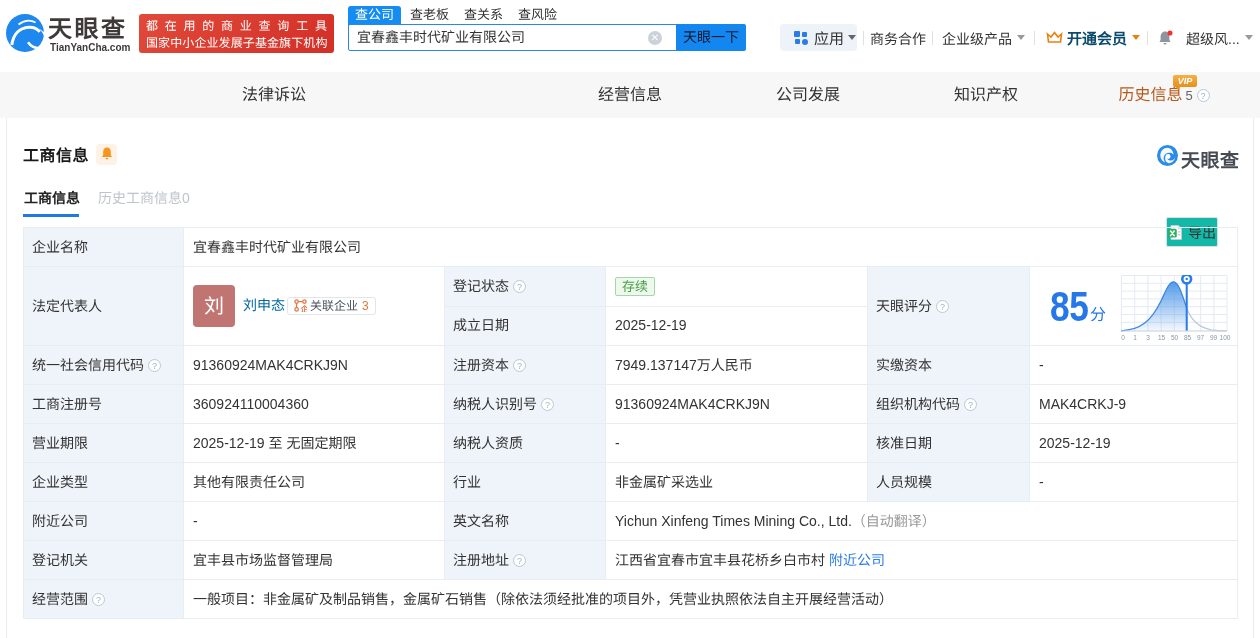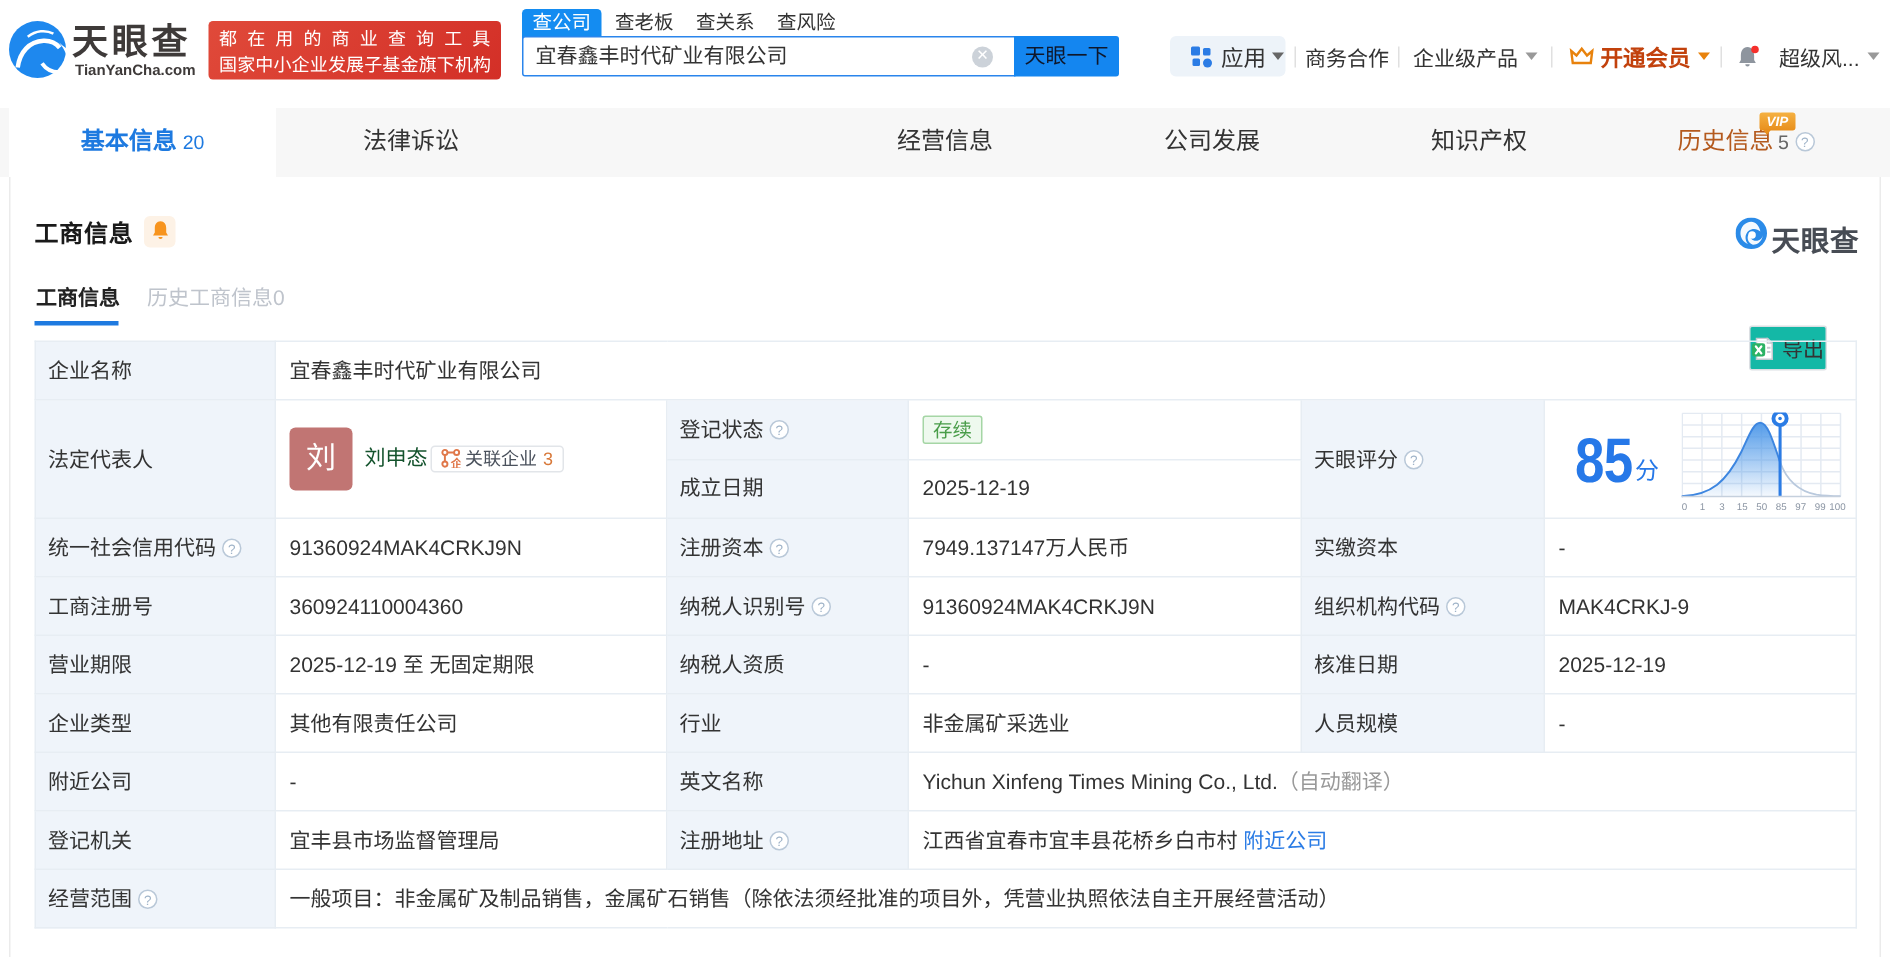--- a/index.html
+++ b/index.html
@@ -23,21 +23,21 @@
 .sinput { position:absolute; left:0; top:24px; width:329px; height:27px; border:1px solid #2a85ec; background:#fff; border-radius:2px 0 0 2px; font-size:14px; color:#333; line-height:25px; padding-left:8px; }
 .sclear { position:absolute; left:300px; top:31px; width:14px; height:14px; border-radius:50%; background:#ccd2d9; color:#fff; font-size:10px; line-height:14px; text-align:center; }
 .sbtn { position:absolute; left:328px; top:24px; width:70px; height:27px; background:#1486f0; color:#0f172a; font-size:14px; text-align:center; line-height:27px; border-radius:0 2px 2px 0; }
 
 .hmenu { position:absolute; left:780px; top:24px; height:27px; display:flex; align-items:center; font-size:14px; color:#333; white-space:nowrap; }
 .hmenu > * { flex:none; }
 .app-box { background:#edf3f9; border-radius:4px; height:27px; display:flex; align-items:center; width:77px; padding:0 0 0 13px; margin-right:0; font-size:15px; }
 .sep { width:1px; height:14px; background:#e0e0e0; margin:0 6px; flex:none; }
 .caret { display:inline-block; width:0; height:0; border-left:4px solid transparent; border-right:4px solid transparent; border-top:5px solid #666; margin-left:5px; vertical-align:middle; }
 .caret.or { border-top-color:#e8820c; }
-.vip-txt { color:#c2410c; font-weight:bold; font-size:15px; }
+.vip-txt { color:#0c4a6e; font-weight:bold; font-size:15px; }
 .bell-ico { position:relative; width:16px; height:16px; }
 
 
 .nav { position:absolute; left:0; top:72px; width:1260px; height:46px; background:#f7f7f7; }
 .nav .tab { position:absolute; top:0; height:46px; line-height:46px; text-align:center; font-size:16px; color:#333; width:178px; }
 .nav .tab.act { background:#fff; color:#1e7ae0; font-weight:bold; }
 .nav .cnt { font-size:13px; color:#1e7ae0; font-weight:normal; margin-left:4px; }
 .nav .hist { color:#b45a1e; }
 .nav .hcnt { font-size:13px; color:#666; margin-left:3px; }
 .qmark { display:inline-block; width:13px; height:13px; line-height:12px; border:1px solid #b9c8d8; border-radius:50%; color:#9fb3c8; font-size:9px; text-align:center; vertical-align:1px; margin-left:4px; background:#fff; font-weight:normal; }
@@ -57,21 +57,21 @@
 .exportbtn svg { margin-right:6px; }
 
 
 .tbl { position:absolute; left:23px; top:227px; width:1214px; border-collapse:collapse; table-layout:fixed; font-size:14px; color:#333; }
 .tbl td { border:1px solid #e7edf3; padding:0 0 0 9px; height:39px; line-height:19px; }
 .tbl td.lb { background:#eff4fa; color:#333; padding-left:8px; }
 .gray { color:#999; }
 .blue { color:#2b7ce5; }
 
 .avatar { display:inline-block; width:42px; height:42px; background:#c17573; color:#fff; border-radius:4px; text-align:center; line-height:42px; font-size:20px; vertical-align:middle; }
-.linkname { color:#14532d; margin-left:8px; }
+.linkname { color:#0369a1; margin-left:8px; }
 .relbadge { display:inline-block; border:1px solid #e2e5e9; border-radius:3px; height:18px; line-height:16px; font-size:12px; padding:0 6px; margin-left:2px; vertical-align:middle; color:#4a515c; }
 .relbadge .n { color:#d8793a; margin-left:4px; }
 .statusb { display:inline-block; border:1px solid #a5d6a5; background:#eef9ee; color:#4a9d4a; border-radius:2px; height:19px; line-height:17px; font-size:13px; padding:0 6px; }
 
 .score-wrap { position:relative; height:78px; }
 .score-num { position:absolute; left:20px; top:19px; font-size:42px; line-height:42px; font-weight:bold; color:#2678e8; transform:scale(0.84,1); transform-origin:0 0; letter-spacing:-0.5px; }
 .score-fen { position:absolute; left:60px; top:40px; font-size:16px; line-height:16px; color:#2678e8; }
 .score-chart { position:absolute; left:91px; top:8px; }
 </style>
 </head>
@@ -143,21 +143,20 @@
     </svg>
     <span style="margin-left:13px">超级风...</span>
       <span class="caret" style="border-top-color:#999"></span>
   </div>
 </div>
 
 <div style="position:absolute;left:6px;top:118px;width:1px;height:520px;background:#ebebeb"></div>
 <div style="position:absolute;left:1253px;top:118px;width:1px;height:520px;background:#ebebeb"></div>
 
 <div class="nav">
-  <div class="tab act" style="left:6px">基本信息<span class="cnt">20</span></div>
   <div class="tab" style="left:185px">法律诉讼</div>
   <div class="tab" style="left:541px">经营信息</div>
   <div class="tab" style="left:719px">公司发展</div>
   <div class="tab" style="left:897px">知识产权</div>
   <div class="tab" style="left:1075px"><span class="hist">历史信息</span><span class="hcnt">5</span><span class="qmark">?</span></div>
 </div>
 <div class="vipbadge">VIP</div>
 
 <div class="title">工商信息</div>
 <div class="bellbox">

